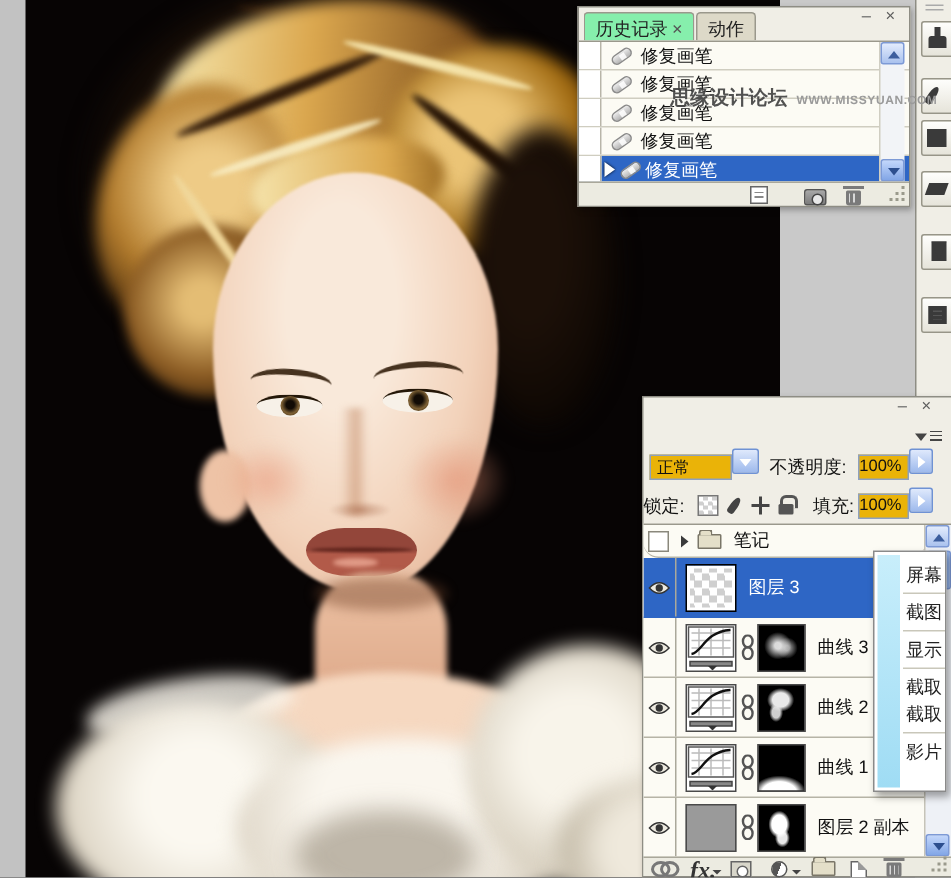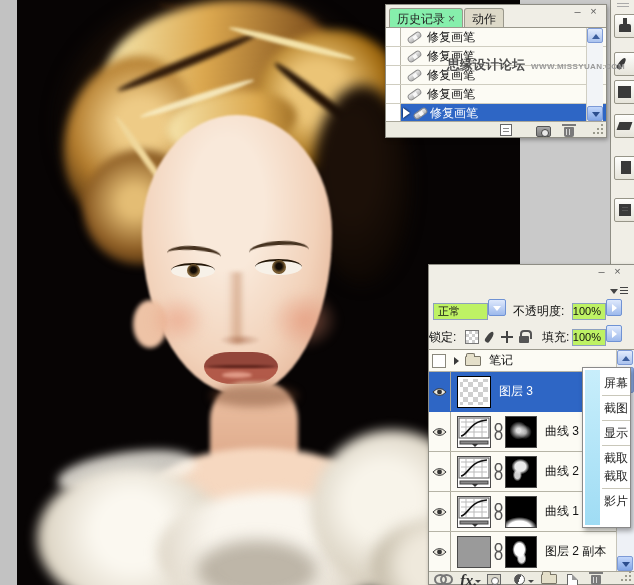--- a/index.html
+++ b/index.html
@@ -113,39 +113,39 @@
   .wm-cn{font-size:13px;font-weight:bold;color:#404040;text-shadow:0 1px 0 rgba(255,255,255,.55);opacity:.9;white-space:nowrap;margin-top:48px;}
   .wm-url{font-size:8px;font-weight:bold;letter-spacing:.4px;color:#9a9a9a;white-space:nowrap;text-transform:uppercase;}
 
   
   #layers{left:428px;top:264px;width:206px;height:321px;z-index:12;border-right:none;}
   #layers .tabs{top:12px;}
   .pmenu{position:absolute;right:6px;top:20px;width:18px;height:12px;}
   .pmenu::before{content:"";position:absolute;left:0;top:4px;border-top:5px solid #444;border-left:4px solid transparent;border-right:4px solid transparent;}
   .pmenu::after{content:"";position:absolute;right:0;top:2px;width:8px;height:8px;background:repeating-linear-gradient(#444 0 1px,transparent 1px 3px);}
   .ctl-row{position:absolute;left:0;right:0;height:24px;display:flex;align-items:center;}
-  .field{background:#bef264;border:1px solid #8da0bf;height:17px;display:flex;align-items:center;padding:0 4px;font-size:11px;}
+  .field{background:#eab308;border:1px solid #8da0bf;height:17px;display:flex;align-items:center;padding:0 4px;font-size:11px;}
   .combo-field{position:absolute;left:4px;width:55px;}
   .combo-btn{position:absolute;left:59px;top:0;width:18px;height:17px;background:linear-gradient(#dfe9fc,#9db9ec);border:1px solid #6f92d4;border-radius:2px;}
   .combo-btn::after{content:"";position:absolute;left:4px;top:6px;border-top:5px solid #fff;border-left:4px solid transparent;border-right:4px solid transparent;}
   .lab{font-size:12px;color:#111;white-space:nowrap;}
   .val-field{position:absolute;width:34px;justify-content:flex-end;}
   .spinbtn{position:absolute;top:0;width:16px;height:17px;background:linear-gradient(#dfe9fc,#9db9ec);border:1px solid #6f92d4;border-radius:2px;}
   .spinbtn::after{content:"";position:absolute;left:5px;top:4px;border-left:5px solid #fff;border-top:4px solid transparent;border-bottom:4px solid transparent;}
   .lockic{width:14px;height:14px;margin-right:3px;position:relative;}
   .lk-checker{border:1px solid #777;background:conic-gradient(#cfcfcf 25%,#fff 0 50%,#cfcfcf 0 75%,#fff 0);background-size:6px 6px;}
   .lk-brush::before{content:"";position:absolute;left:4px;top:1px;width:5px;height:12px;background:#444;border-radius:50% 50% 2px 2px;transform:rotate(35deg);}
   .lk-move::before{content:"";position:absolute;left:6px;top:1px;width:2px;height:12px;background:#444;}
   .lk-move::after{content:"";position:absolute;left:1px;top:6px;width:12px;height:2px;background:#444;}
   .lk-lock::before{content:"";position:absolute;left:3px;top:0;width:8px;height:7px;border:2px solid #555;border-bottom:none;border-radius:4px 4px 0 0;}
   .lk-lock::after{content:"";position:absolute;left:2px;top:6px;width:10px;height:7px;background:#555;border-radius:1px;}
   .llist{position:absolute;left:0;right:0;top:84px;bottom:13px;background:#fcfbf4;border-top:1px solid #9a988c;overflow:hidden;}
   .lrows{position:absolute;left:0;top:0;width:188px;}
   .lrow{position:relative;height:40px;display:flex;align-items:center;border-bottom:1px solid #b6b4a6;}
-  .lrow.grp{height:22px;}
+  .lrow.grp{height:22px;border-radius:10px;}
   .eyewell{width:22px;align-self:stretch;border-right:1px solid #aaa89a;display:flex;align-items:center;justify-content:center;flex:none;}
   .eye-svg{display:block;}
   .thumb{width:34px;height:32px;border:1px solid #4a4a4a;margin-left:6px;background:#fff;flex:none;position:relative;}
   .thumb.sel-frame{border:1px solid #000;box-shadow:inset 0 0 0 2px #fff;}
   .checker{background:conic-gradient(#cfcfcf 25%,#fff 0 50%,#cfcfcf 0 75%,#fff 0);background-size:10px 10px;}
   .grayfill{background:#9a9a9a;}
   .chainwrap{width:14px;display:flex;justify-content:center;flex:none;}
   .mask{width:32px;height:32px;border:1px solid #4a4a4a;background:#000;flex:none;}
   .mask-spots{background:radial-gradient(circle at 42% 45%,rgba(230,230,230,.95) 0 9%,rgba(0,0,0,0) 38%),radial-gradient(circle at 62% 50%,rgba(170,170,170,.9) 0 7%,rgba(0,0,0,0) 30%),#000;}
   .mask-hair{background:radial-gradient(ellipse 40% 35% at 48% 32%,#e9e9e9 0 45%,rgba(0,0,0,0) 75%),radial-gradient(ellipse 22% 30% at 38% 60%,#cfcfcf 0 40%,rgba(0,0,0,0) 70%),#000;}

